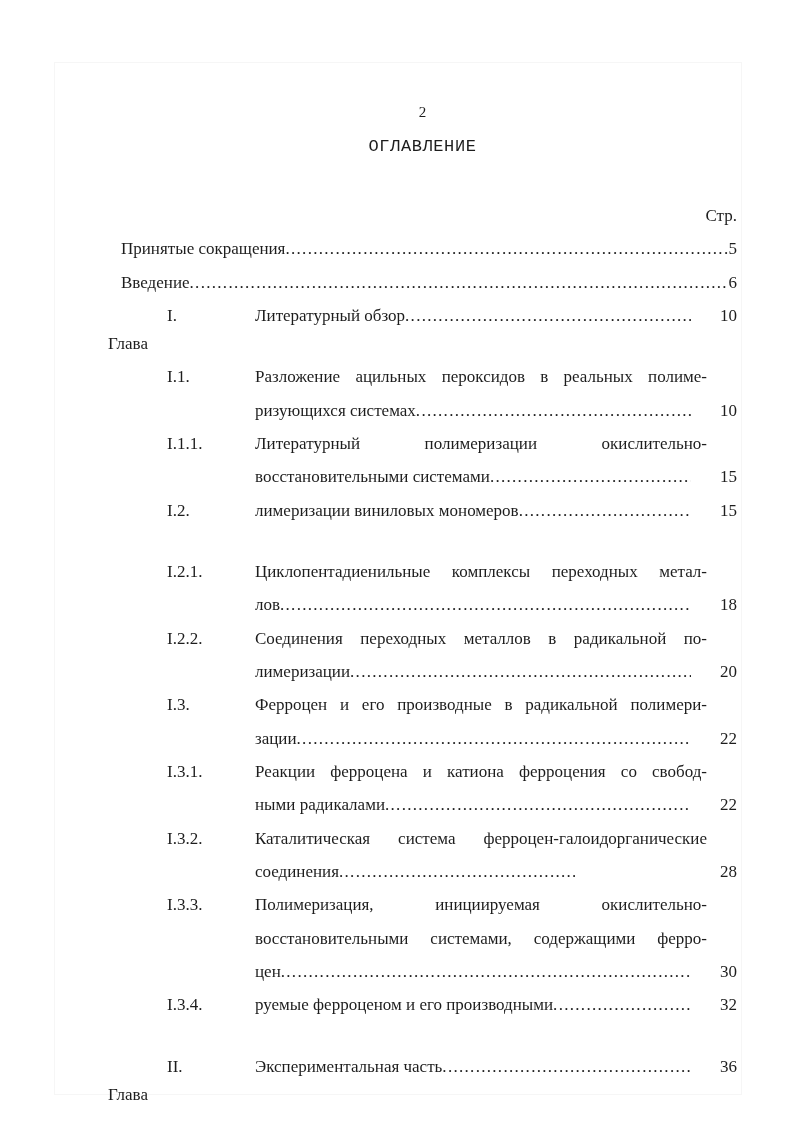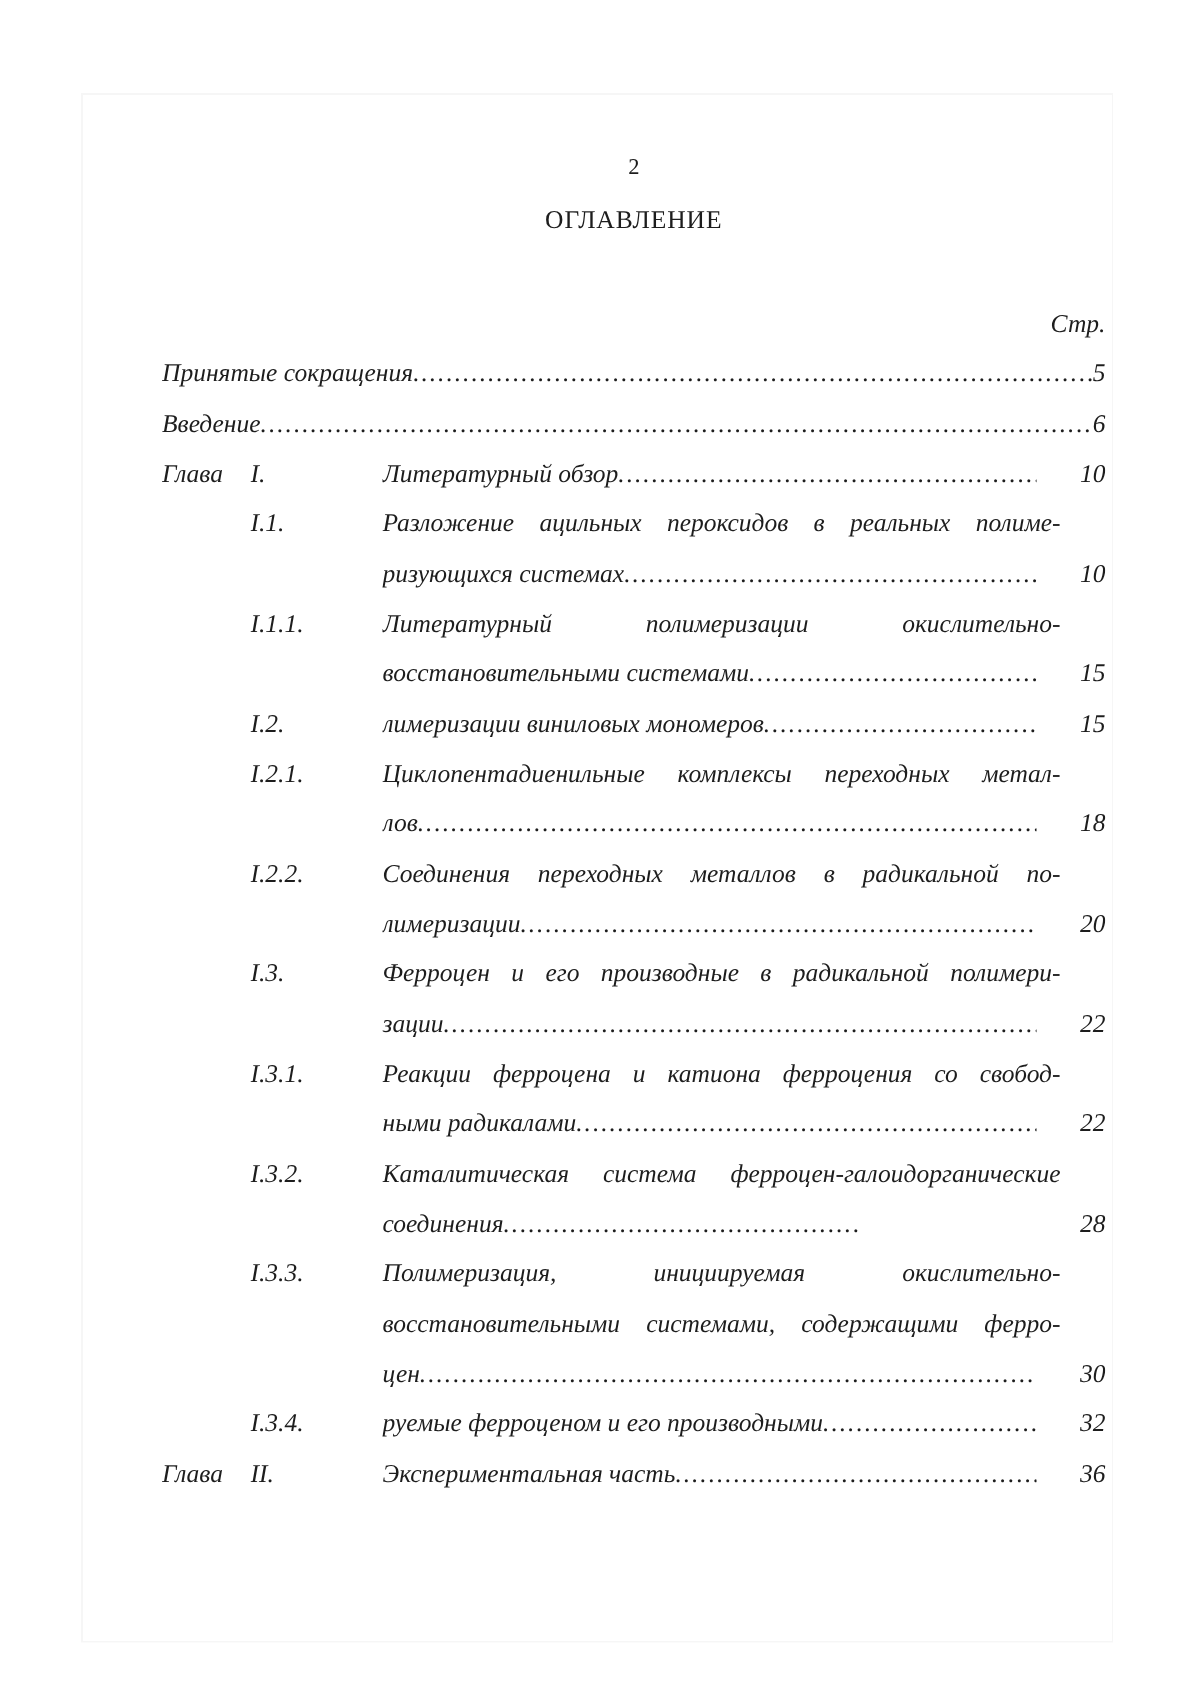--- a/index.html
+++ b/index.html
@@ -3,31 +3,31 @@
 <meta charset="utf-8">
 <style>
   html,body{margin:0;padding:0;background:#ffffff;}
   .page{position:relative;width:793px;height:1122px;background:#ffffff;overflow:hidden;
         font-family:"Liberation Serif","DejaVu Serif",serif;color:#1d1d1d;}
   .scan-sheet{position:absolute;left:55px;top:63px;width:686px;height:1031px;
         box-shadow:0 0 0 1px rgba(0,0,0,0.035);pointer-events:none;}
   .pagenum{position:absolute;top:102px;left:108px;width:629px;text-align:center;
         font-size:15px;line-height:20px;}
   .heading{position:absolute;top:133px;left:108px;width:629px;text-align:center;
-        font-size:17px;letter-spacing:0.6px;line-height:27px;}
-  .toc{position:absolute;left:108px;top:199px;width:629px;font-size:17px;font-style:italic;}
+        font-size:17px;letter-spacing:0.6px;line-height:27px;font-family:Liberation Mono, monospace;}
+  .toc{position:absolute;left:108px;top:199px;width:629px;font-size:17px;}
   .ln{height:33.34px;line-height:33.34px;overflow:hidden;}
   .str{text-align:right;}
   .entry{display:flex;align-items:flex-start;}
-  .col-label{flex:0 0 59px;}
+  .col-label{flex:0 0 59px;margin-top:28px;}
   .col-num{flex:0 0 88px;}
   .col-body{flex:1 1 auto;min-width:0;}
   .wrapline{text-align:justify;text-align-last:justify;width:452px;}
   .flexline{display:flex;}
-  .entry.front > .flexline{flex:1 1 auto;min-width:0;}
+  .entry.front > .flexline{flex:1 1 auto;min-width:0;margin-left:13px;}
   .flexline .t{flex:0 0 auto;white-space:nowrap;}
   .dots{flex:1 1 auto;min-width:0;overflow:hidden;white-space:nowrap;letter-spacing:1.3px;}
   .entry.chapter .dots{margin-right:12px;}
   .entry.chapter .dots.dots-short{flex:0 0 236px;}
   .spacer{flex:1 1 auto;}
   .pg{flex:0 0 34px;text-align:right;white-space:nowrap;}
   .entry.front .pg{flex:0 0 auto;min-width:8px;}
   .entry.front .dots{margin-right:0;}
 </style>
 </head>

